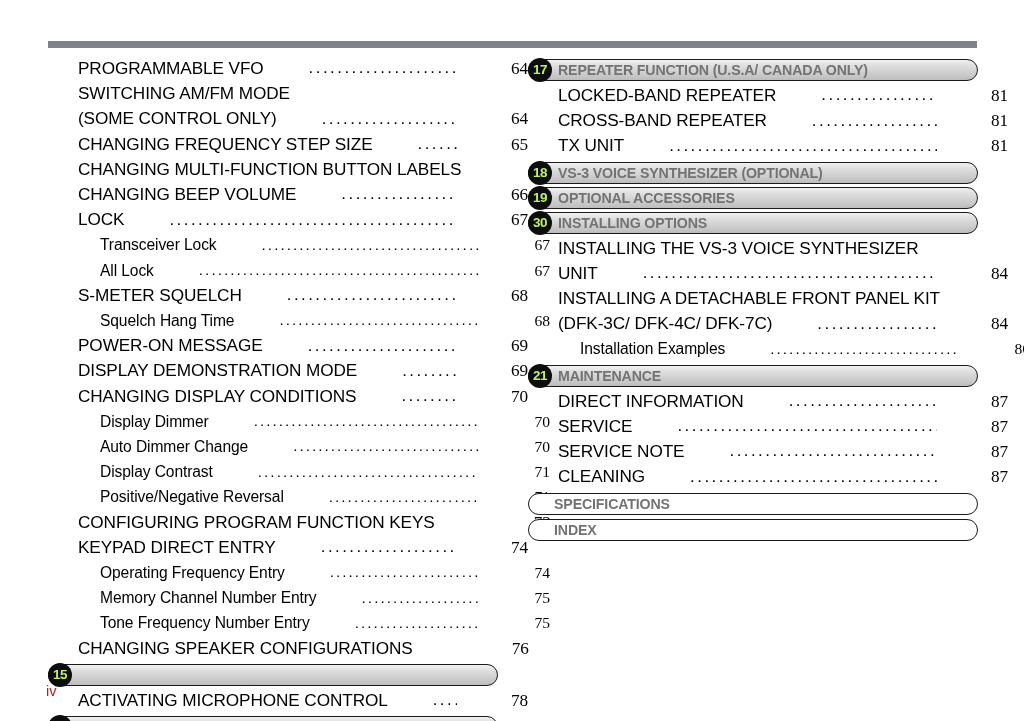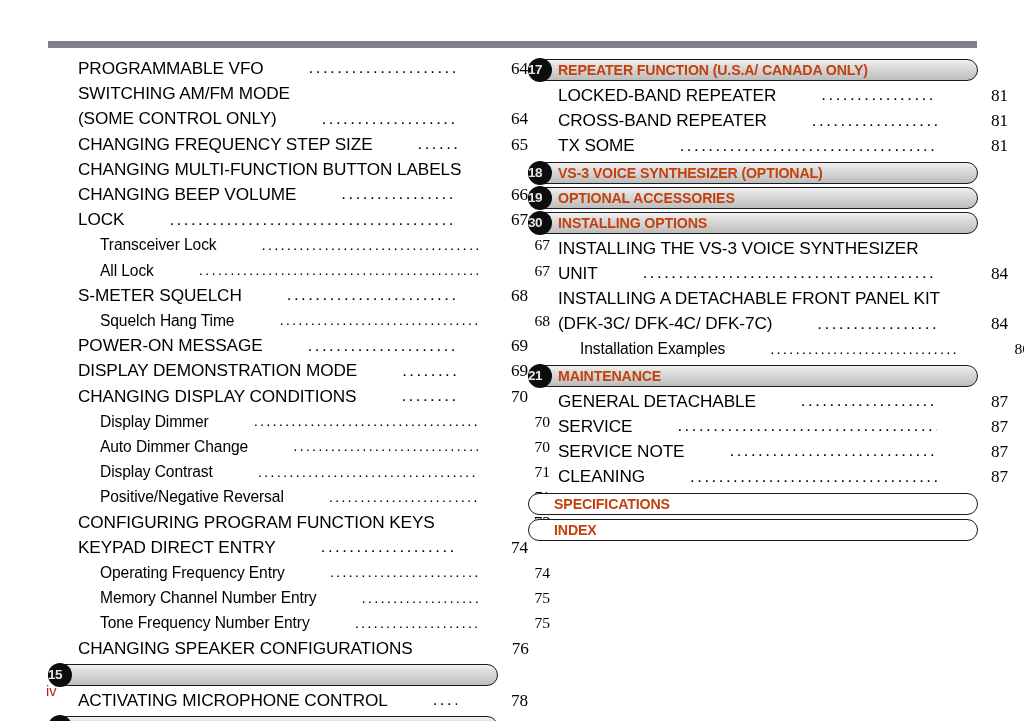--- a/index.html
+++ b/index.html
@@ -112,38 +112,38 @@
     border-radius: 11px;
   }
   .banner .num {
     position: absolute;
     left: 0;
     top: -1px;
     width: 24px;
     height: 24px;
     border-radius: 50%;
     background: #0d0d0d;
-    color: #e5e5e5;
+    color: #bef264;
     font-size: 13.5px;
     font-weight: bold;
     line-height: 24px;
-    text-align: left;
+    text-align: center;
     letter-spacing: -0.6px;
     z-index: 3;
   }
   .banner .btitle {
     position: absolute;
     left: 30px;
     top: 0;
     height: 22px;
     line-height: 22px;
     font-size: 14.2px;
     font-weight: bold;
     letter-spacing: -0.15px;
-    color: #c2410c;
+    color: #737373;
     z-index: 2;
   }
   .banner.plain .btitle { left: 26px; }
   .banner.plain { margin: 4px 0 3px 0; }
 
   
   .folio {
     position: absolute;
     left: 46px;
     top: 683px;
@@ -303,21 +303,21 @@
           <span class="etitle">LOCKED-BAND REPEATER</span>
           <span class="leader"></span>
           <span class="pg">81</span>
         </div>
         <div class="entry lvl1">
           <span class="etitle">CROSS-BAND REPEATER</span>
           <span class="leader"></span>
           <span class="pg">81</span>
         </div>
         <div class="entry lvl1">
-          <span class="etitle">TX SOME</span>
+          <span class="etitle">TX UNIT</span>
           <span class="leader"></span>
           <span class="pg">81</span>
         </div>
         <div class="banner">
           <div class="bar"></div>
           <div class="num">18</div>
           <div class="btitle">VS-3 VOICE SYNTHESIZER (OPTIONAL)</div>
         </div>
         <div class="banner">
           <div class="bar"></div>
@@ -349,21 +349,21 @@
           <span class="etitle">Installation Examples</span>
           <span class="leader"></span>
           <span class="pg">86</span>
         </div>
         <div class="banner">
           <div class="bar"></div>
           <div class="num">21</div>
           <div class="btitle">MAINTENANCE</div>
         </div>
         <div class="entry lvl1">
-          <span class="etitle">GENERAL DETACHABLE</span>
+          <span class="etitle">DIRECT INFORMATION</span>
           <span class="leader"></span>
           <span class="pg">87</span>
         </div>
         <div class="entry lvl1">
           <span class="etitle">SERVICE</span>
           <span class="leader"></span>
           <span class="pg">87</span>
         </div>
         <div class="entry lvl1">
           <span class="etitle">SERVICE NOTE</span>

